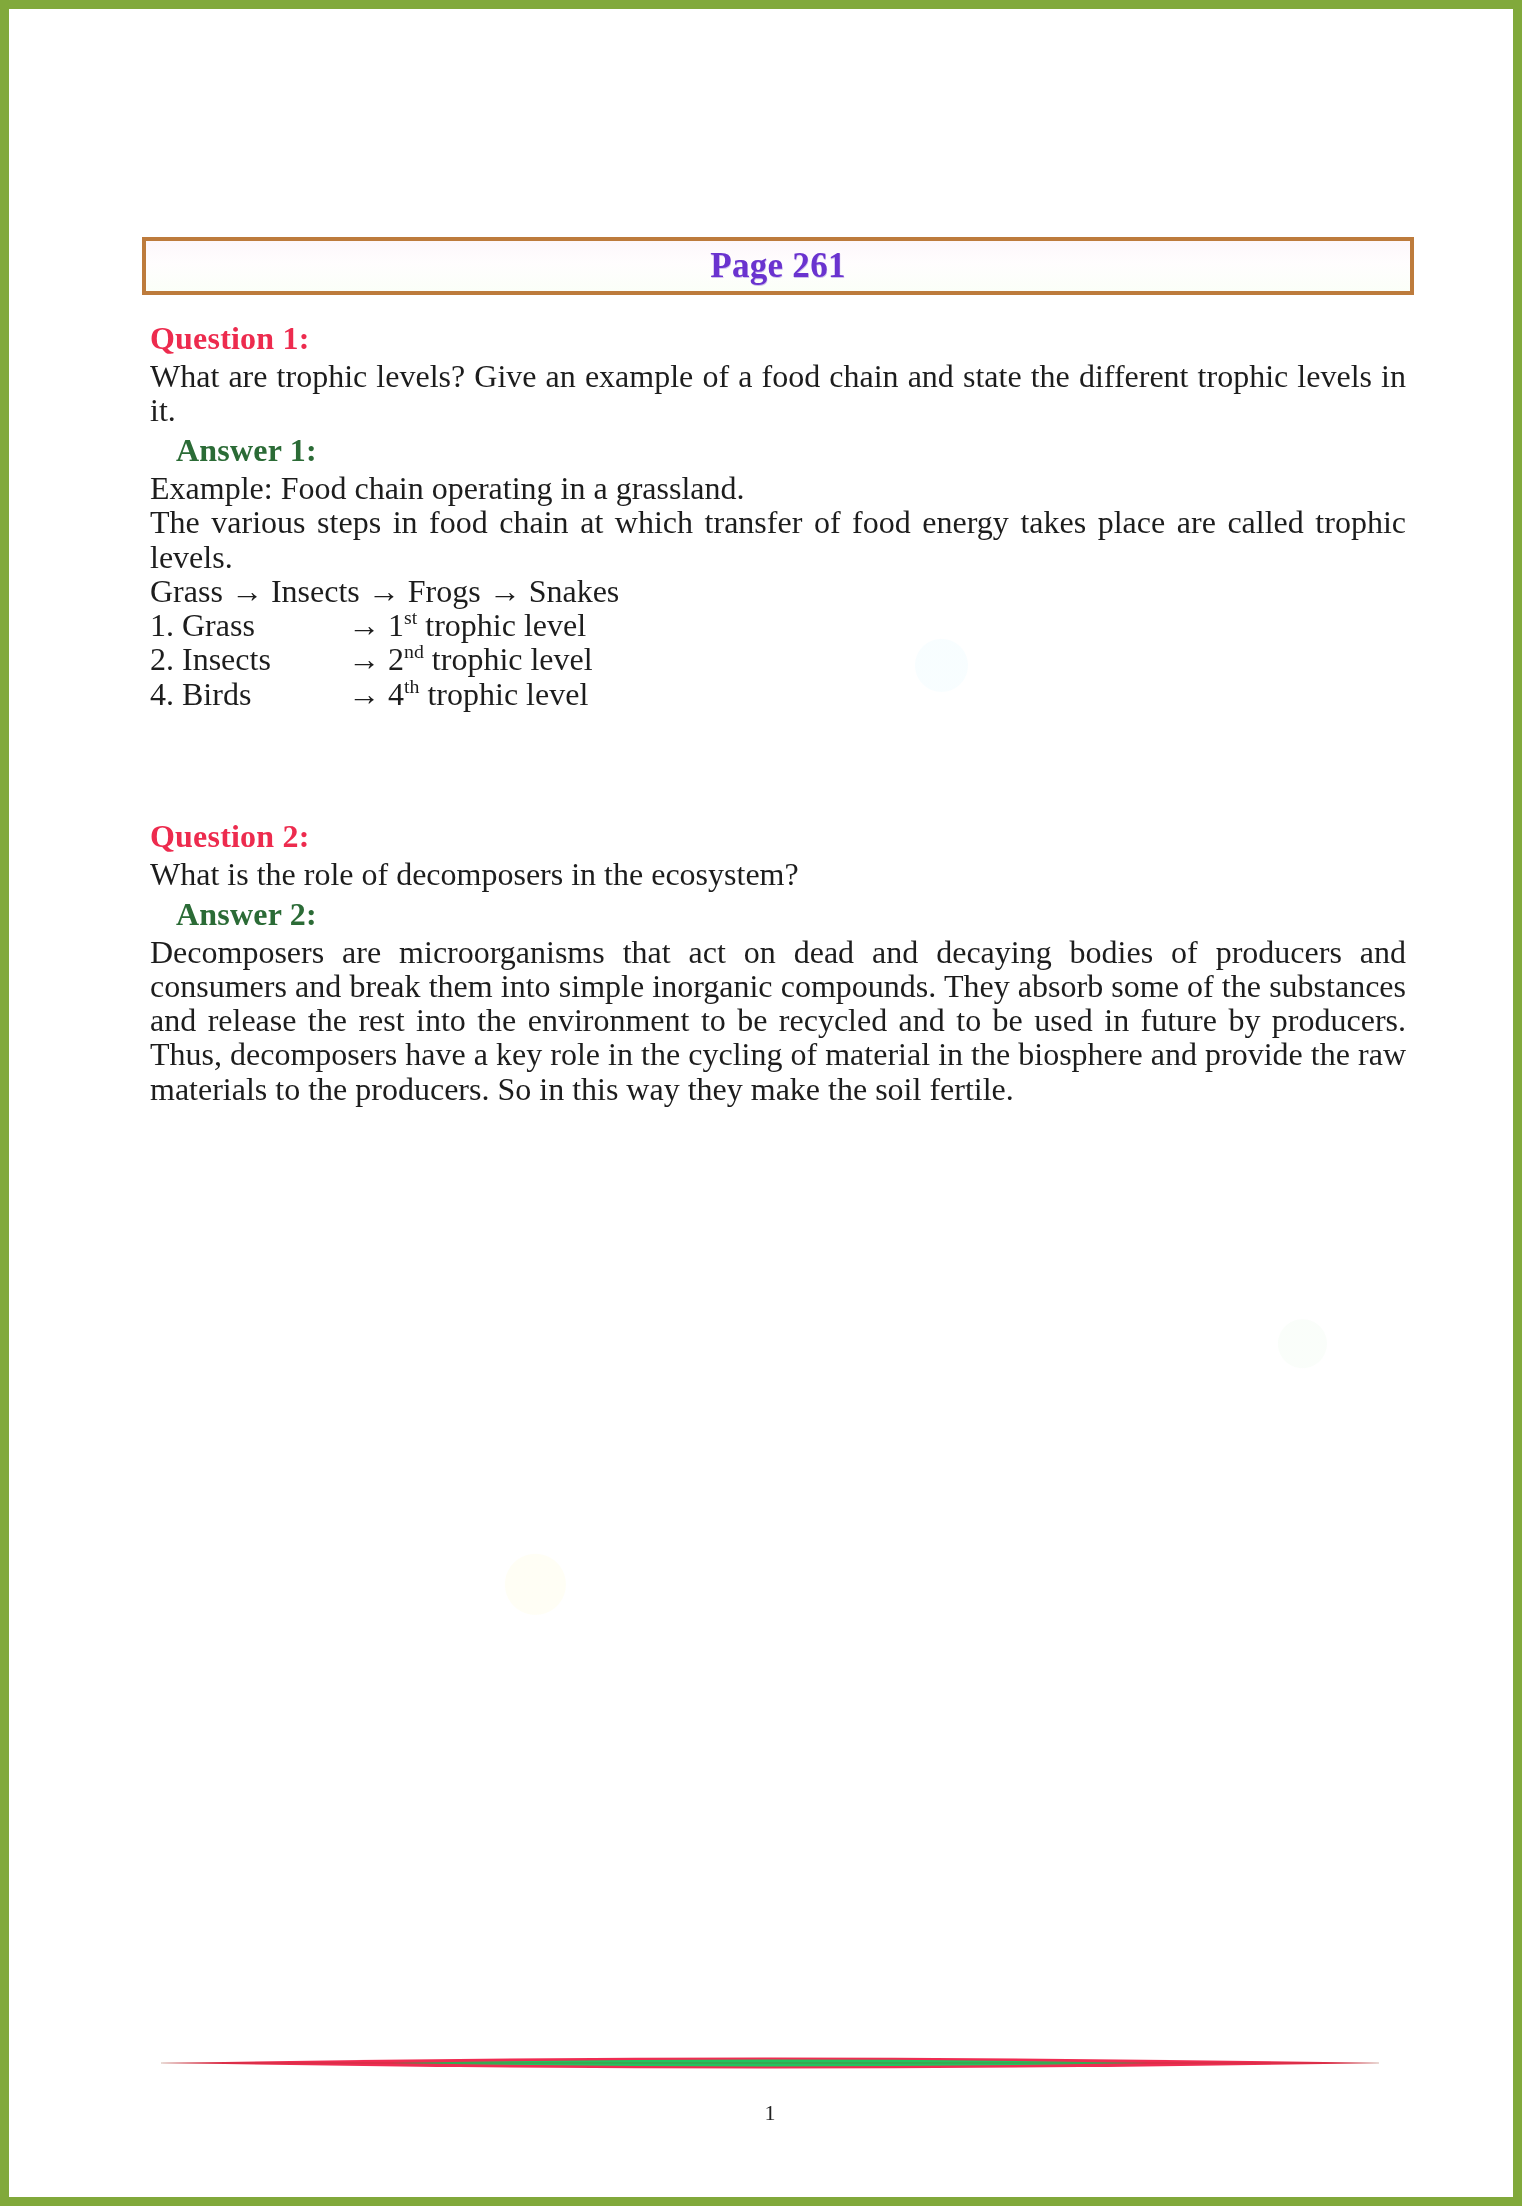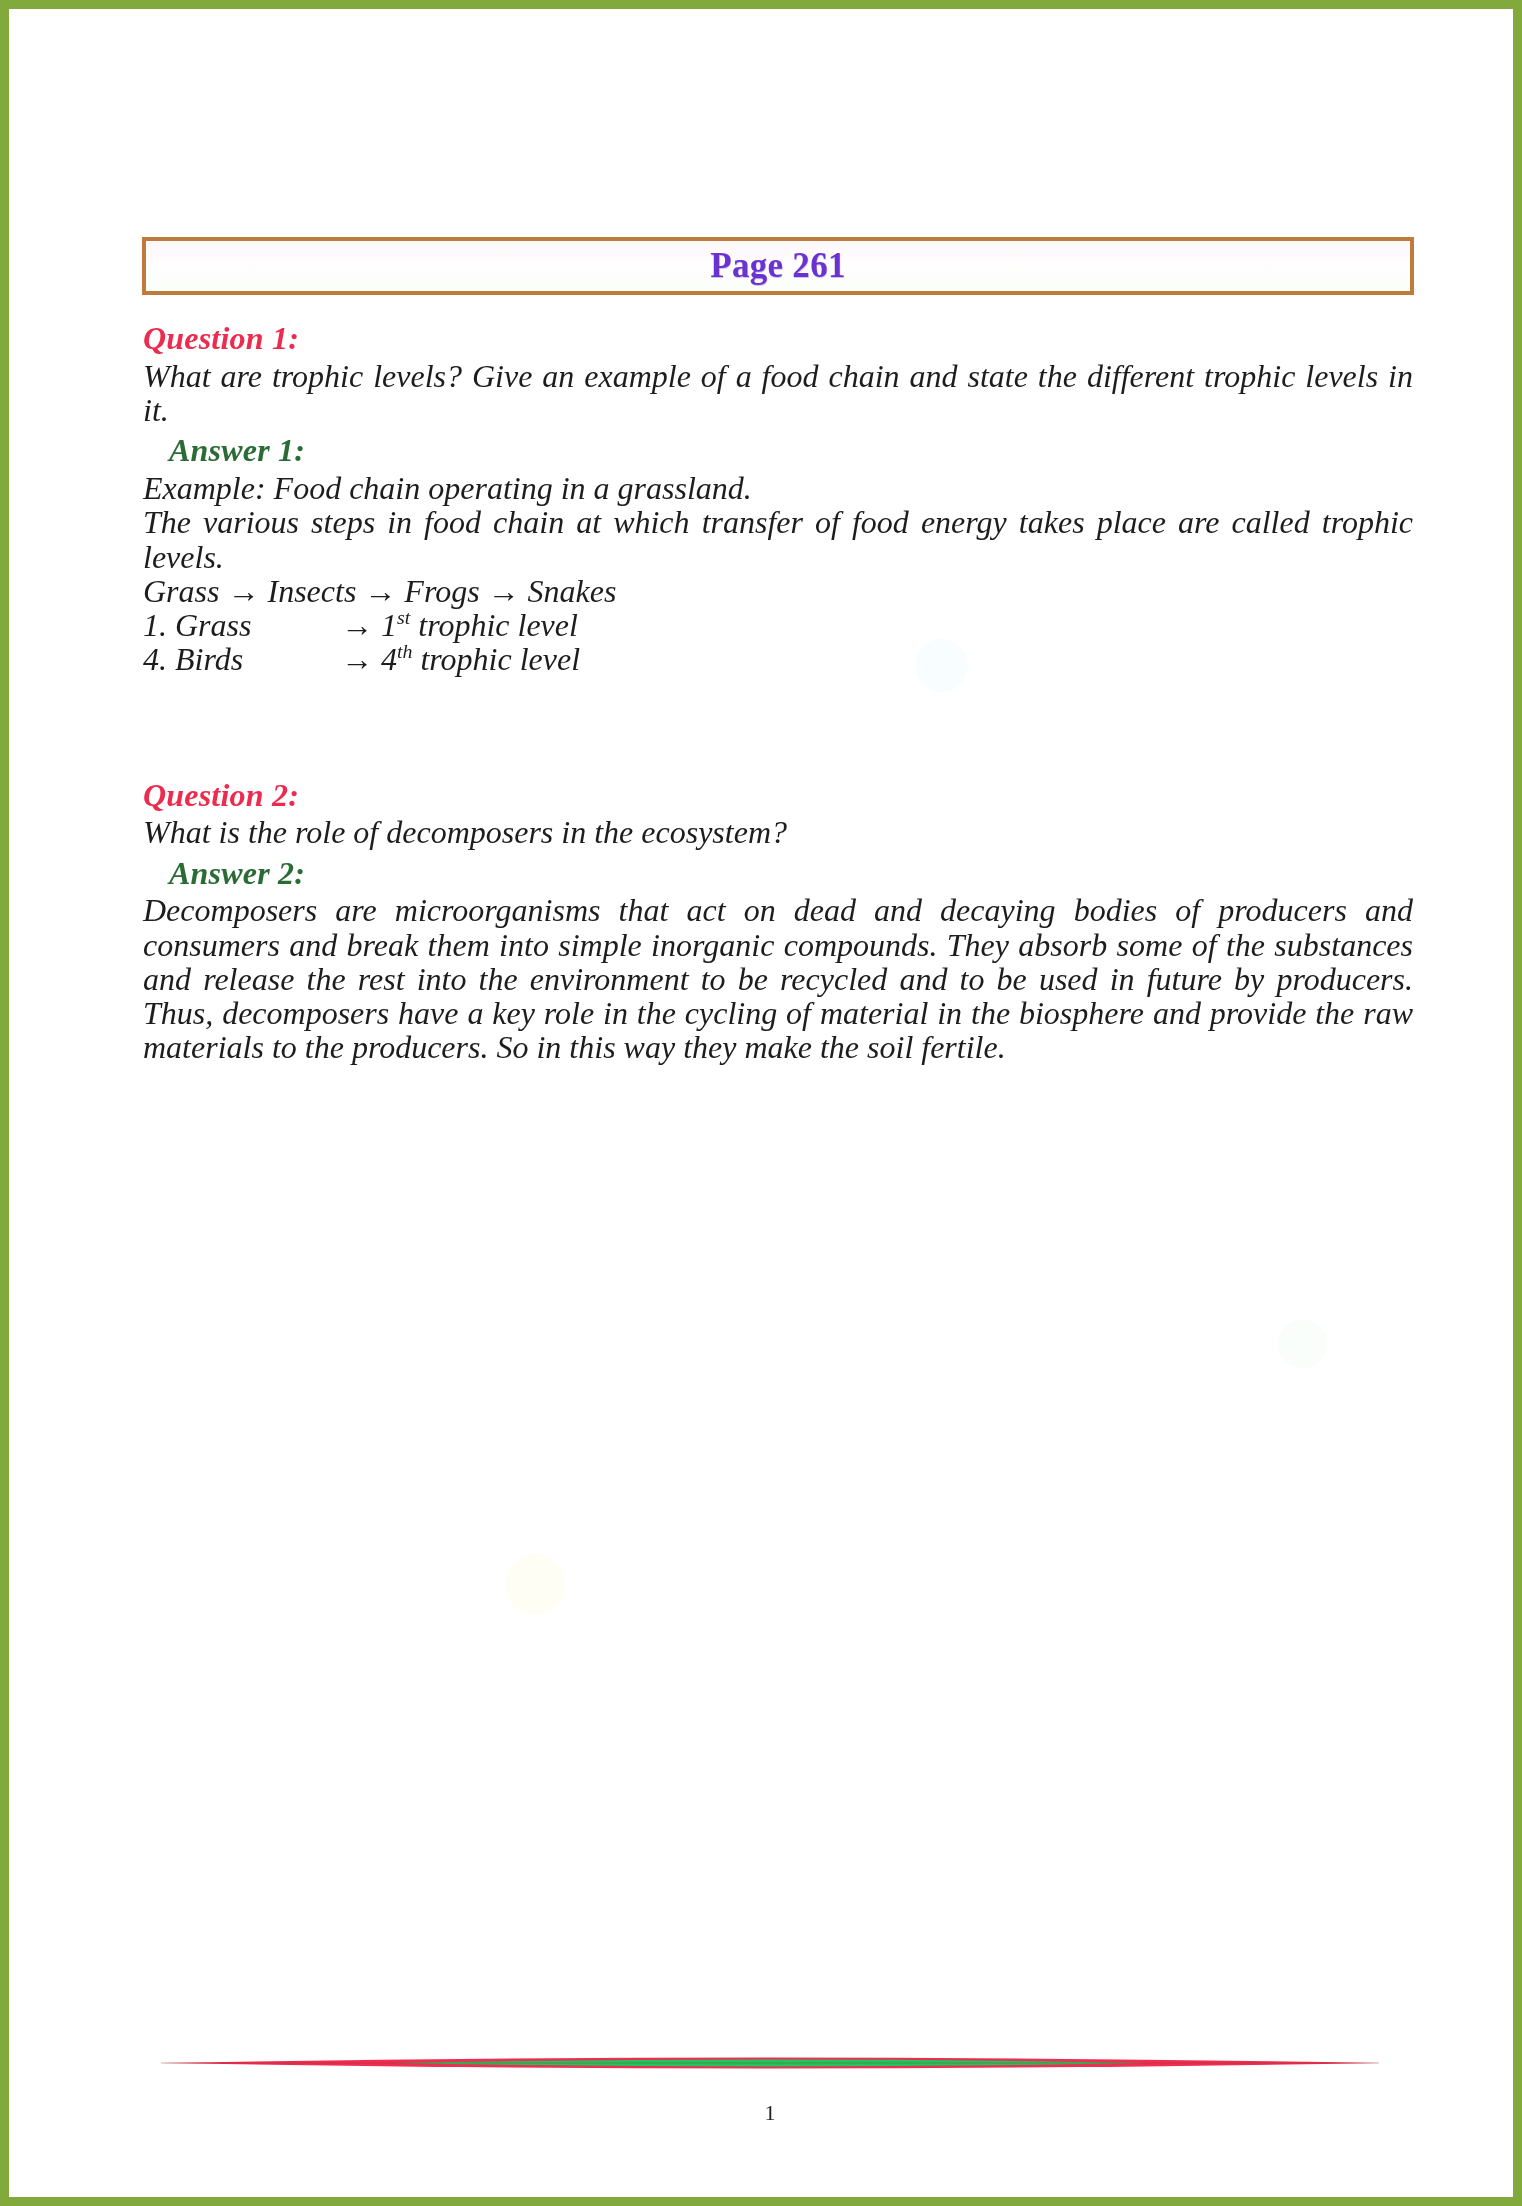--- a/index.html
+++ b/index.html
@@ -64,22 +64,21 @@
     color: #6a33cf;
     font-weight: bold;
     font-size: 35px;
     letter-spacing: 0.3px;
     font-family: "Liberation Serif", "DejaVu Serif", serif;
     text-shadow: 0.5px 0.5px 0 rgba(120,80,210,0.35);
   }
 
   
   .qa-block {
-    margin: 1px;
-    font-style: italic;
+    margin: 8px;
   }
   .q-label {
     color: #ed2b4e;
     font-weight: bold;
     font-size: 32px;
     line-height: 1.12;
     margin-top: 26px;
     margin-bottom: 2px;
     letter-spacing: 0.2px;
   }
@@ -183,20 +182,24 @@
 
       <p class="body-text">Grass → Insects → Frogs → Snakes</p>
 
       <ul class="troph-list">
 
         <li class="troph-row">
           <span class="troph-name"><span>1.</span>&nbsp;<span>Grass</span></span>
           <span class="troph-level"><span>→</span>&nbsp;<span>1</span><sup class="ord">st</sup>&nbsp;<span>trophic level</span></span>
         </li>
 
+        <li class="troph-row">
+          <span class="troph-name"><span>2.</span>&nbsp;<span>Insects</span></span>
+          <span class="troph-level"><span>→</span>&nbsp;<span>2</span><sup class="ord">nd</sup>&nbsp;<span>trophic level</span></span>
+        </li>
 
 
         <li class="troph-row">
           <span class="troph-name"><span>4.</span>&nbsp;<span>Birds</span></span>
           <span class="troph-level"><span>→</span>&nbsp;<span>4</span><sup class="ord">th</sup>&nbsp;<span>trophic level</span></span>
         </li>
 
       </ul>
     </div>
 

